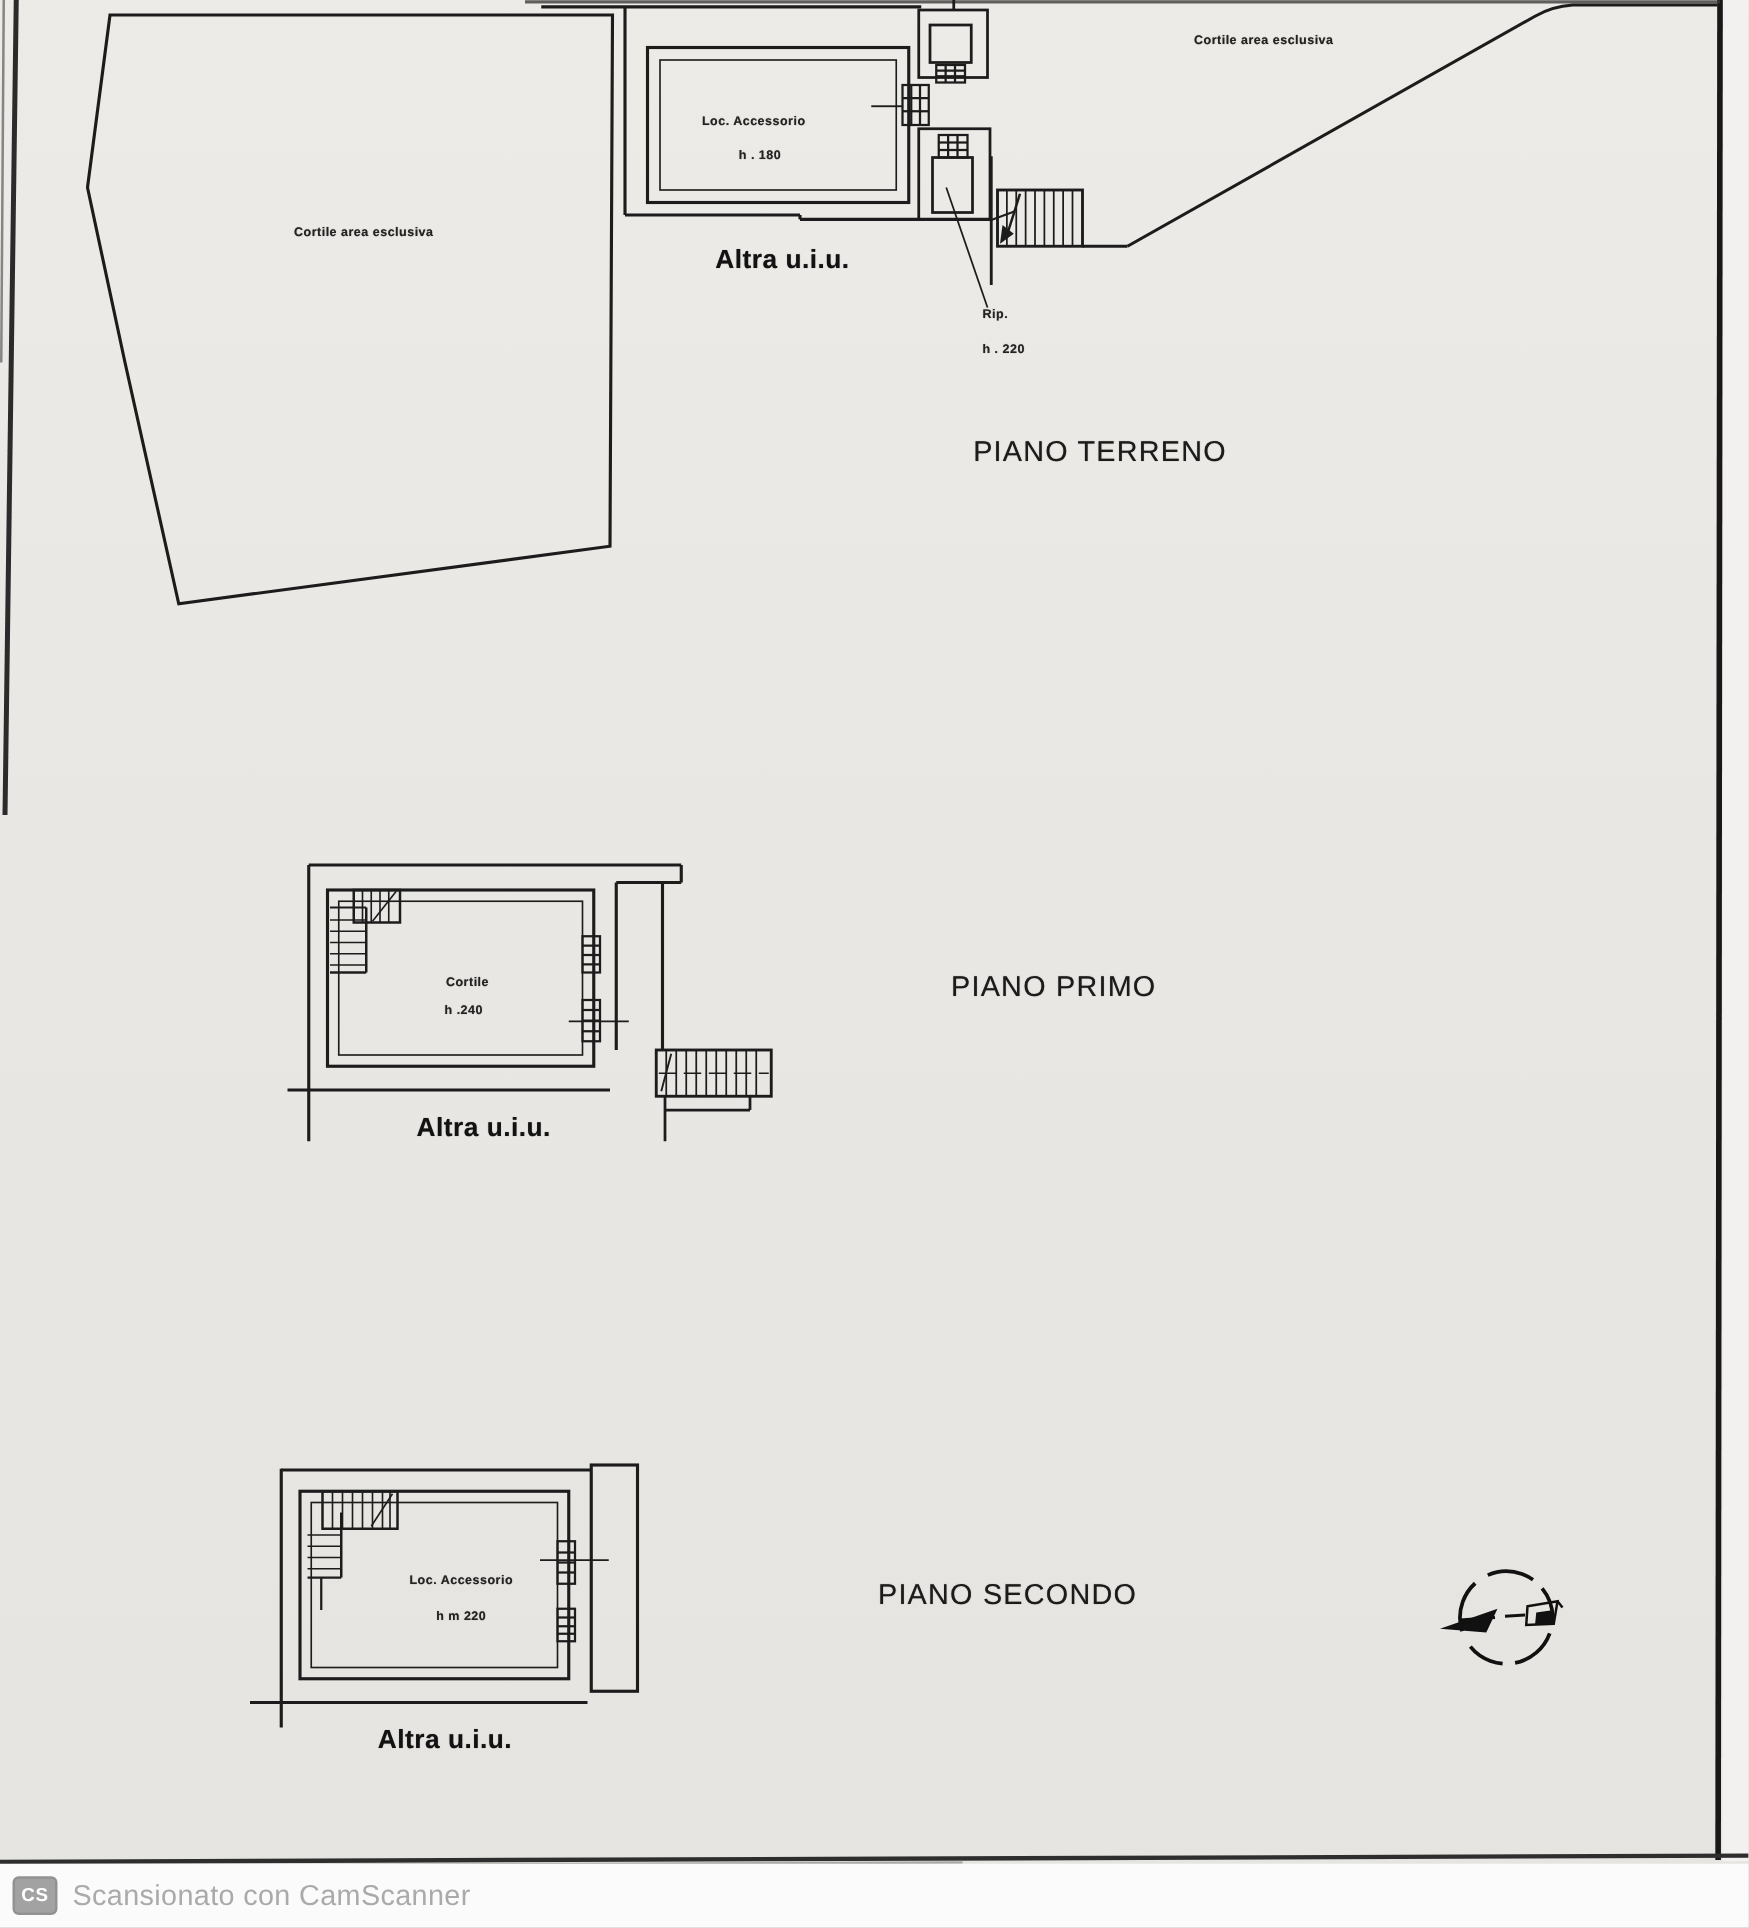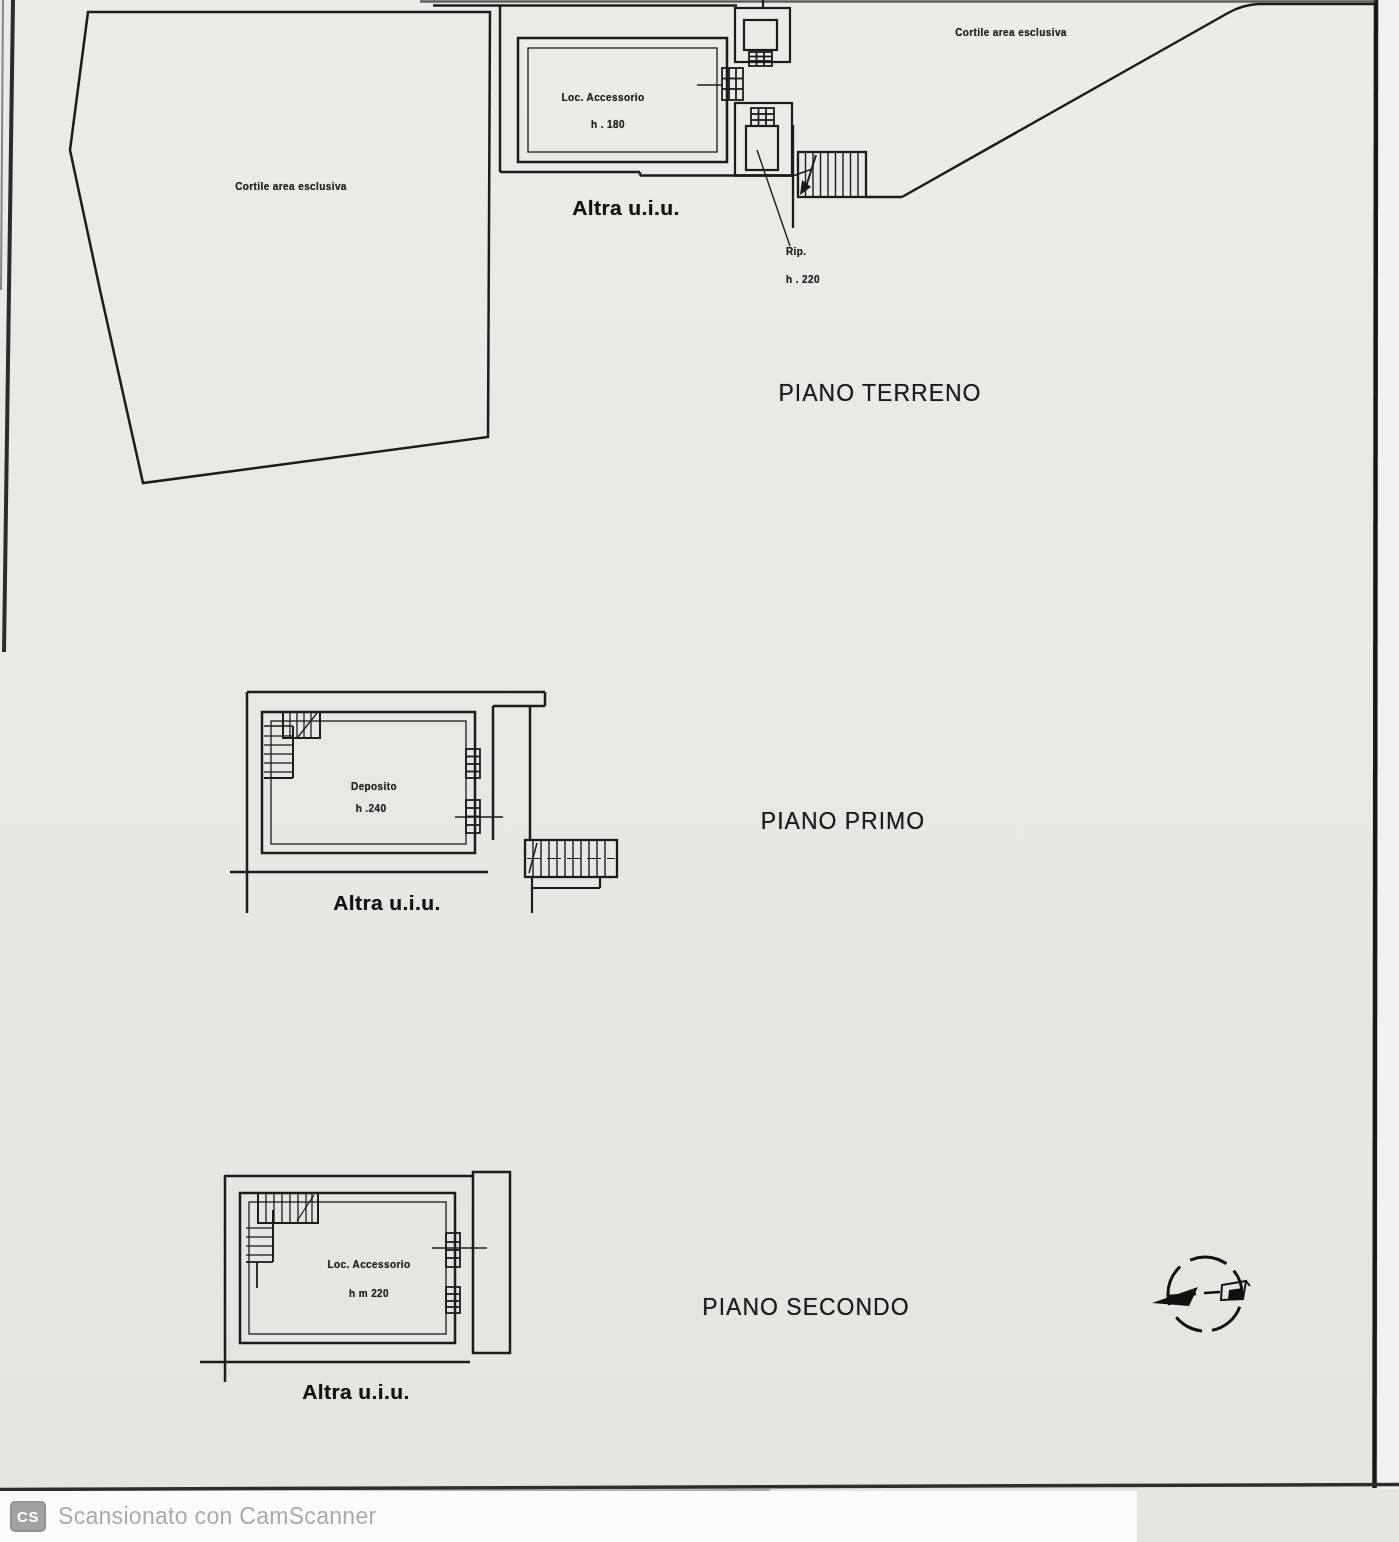--- a/index.html
+++ b/index.html
@@ -18,23 +18,23 @@
   .plan-svg{position:absolute;top:0;left:0;}
   .lbl{
     position:absolute;white-space:nowrap;
     transform:translateX(-50%);
     color:#232323;
     text-shadow:0 0 0.7px rgba(20,20,20,.6);
   }
   .lbl.left-align{transform:none;}
   .small{font-size:10px;font-weight:700;letter-spacing:.4px;}
   .big-unit{font-size:21px;font-weight:700;letter-spacing:.4px;color:#121212;}
-  .floor-title{font-size:23px;font-weight:500;letter-spacing:1px;color:#1b1b1b;margin-top:32px;}
+  .floor-title{font-size:23px;font-weight:500;letter-spacing:1px;color:#1b1b1b;}
   .footer{
-    position:absolute;left:0;top:1491px;width:1137px;height:51px;
+    position:absolute;left:0;top:1491px;width:1399px;height:51px;
     background:#fbfbfb;display:flex;align-items:center;gap:12px;
     padding-left:10px;box-sizing:border-box;
   }
   .cs-badge{
     width:32px;height:27px;border-radius:5px;
     background:#a2a2a2;border:2px solid #929292;
     color:#ffffff;font-size:15px;font-weight:700;
     display:flex;align-items:center;justify-content:center;
     letter-spacing:.5px;
   }
@@ -248,21 +248,21 @@
 
   <div class="lbl small" style="left:291px;top:181px;">Cortile area esclusiva</div>
   <div class="lbl small" style="left:603px;top:92px;">Loc. Accessorio</div>
   <div class="lbl small" style="left:608px;top:119px;">h . 180</div>
   <div class="lbl big-unit" style="left:626px;top:196px;">Altra u.i.u.</div>
   <div class="lbl small left-align" style="left:786px;top:246px;">Rip.</div>
   <div class="lbl small left-align" style="left:786px;top:274px;">h . 220</div>
   <div class="lbl small" style="left:1011px;top:27px;">Cortile area esclusiva</div>
   <div class="lbl floor-title" style="left:880px;top:348px;">PIANO TERRENO</div>
 
-  <div class="lbl small" style="left:374px;top:781px;">Deposito</div>
+  <div class="lbl small" style="left:374px;top:781px;">Cortile</div>
   <div class="lbl small" style="left:371px;top:803px;">h .240</div>
   <div class="lbl big-unit" style="left:387px;top:891px;">Altra u.i.u.</div>
   <div class="lbl floor-title" style="left:843px;top:776px;">PIANO PRIMO</div>
 
   <div class="lbl small" style="left:369px;top:1259px;">Loc. Accessorio</div>
   <div class="lbl small" style="left:357px;top:1288px;padding-left:24px;">h m 220</div>
   <div class="lbl big-unit" style="left:356px;top:1380px;">Altra u.i.u.</div>
   <div class="lbl floor-title" style="left:806px;top:1262px;text-align:center;">PIANO SECONDO</div>
 
   <div class="footer">

